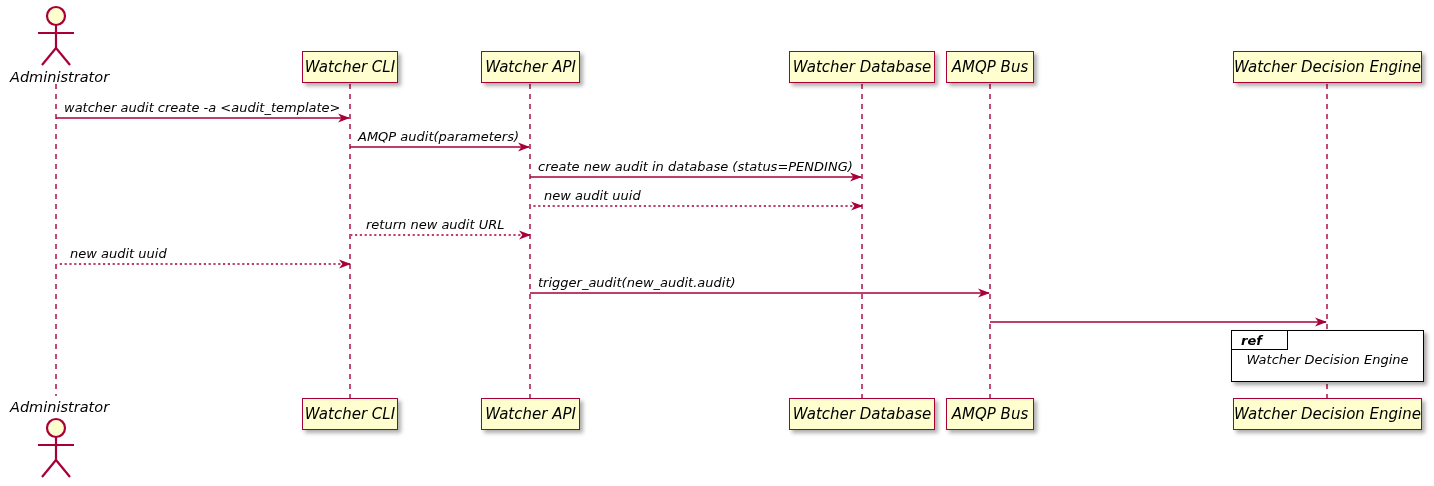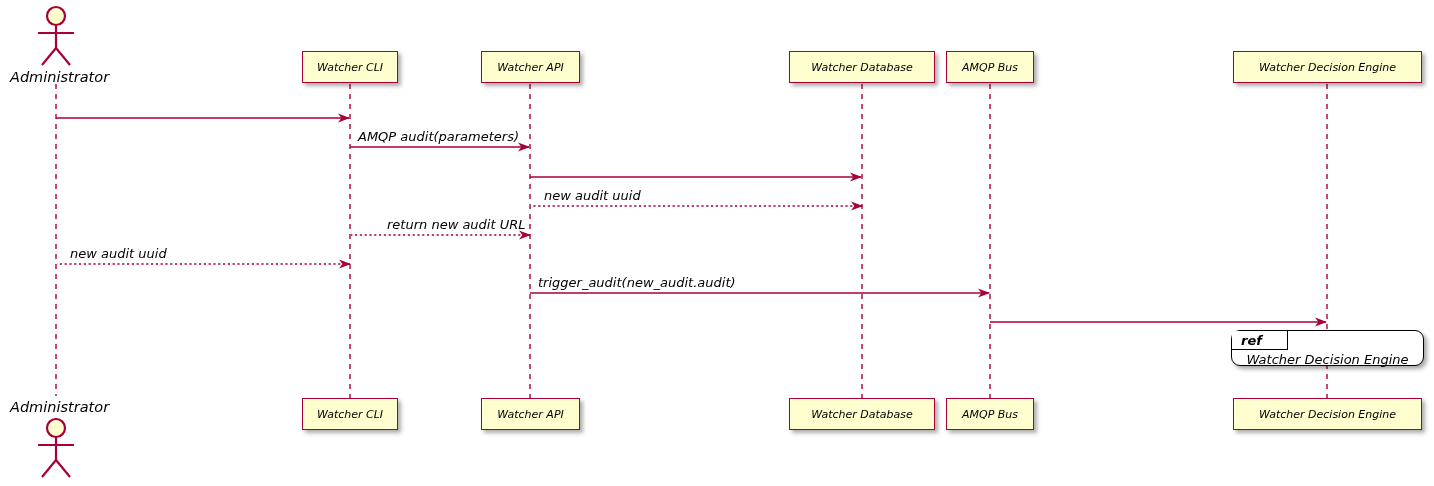--- a/index.html
+++ b/index.html
@@ -27,21 +27,21 @@
   }
   .participant-box {
     position: absolute;
     background: #FEFECE;
     border: 1.5px solid #A80036;
     box-shadow: 3px 3px 4px rgba(0,0,0,0.32);
     box-sizing: border-box;
     display: flex;
     align-items: center;
     justify-content: center;
-    font-size: 11px;
+    font-size: 15px;
     color: #000000;
     white-space: nowrap;
     line-height: 1;
   }
   .actor-label {
     position: absolute;
     font-size: 14.5px;
     color: #000000;
     white-space: nowrap;
     line-height: 1;
@@ -171,27 +171,29 @@
   <div class="participant-box" style="left:789px; top:398px; width:146px; height:32px;">
     <span>Watcher Database</span>
   </div>
   <div class="participant-box" style="left:946px; top:398px; width:88px; height:32px;">
     <span>AMQP Bus</span>
   </div>
   <div class="participant-box" style="left:1233px; top:398px; width:189px; height:32px;">
     <span>Watcher Decision Engine</span>
   </div>
 
+  <div class="msg-label" style="left:64px; top:101px;">watcher audit create -a &lt;audit_template&gt;</div>
   <div class="msg-label" style="left:358px; top:130px;">AMQP audit(parameters)</div>
+  <div class="msg-label" style="left:538px; top:160px;">create new audit in database (status=PENDING)</div>
   <div class="msg-label" style="left:544px; top:189px;">new audit uuid</div>
-  <div class="msg-label" style="left:366px; top:218px;margin-left:21px;">return new audit URL</div>
+  <div class="msg-label" style="left:366px; top:218px;">return new audit URL</div>
   <div class="msg-label" style="left:70px; top:247px;">new audit uuid</div>
   <div class="msg-label" style="left:538px; top:276px;">trigger_audit(new_audit.audit)</div>
 
-  <div class="ref-frame" style="left:1231px; top:330px; width:193px; height:36px;border-radius:9px;">
+  <div class="ref-frame" style="left:1231px; top:330px; width:193px; height:52px;">
     <div class="ref-tab"></div>
     <div class="ref-tab-label">ref</div>
     <div class="ref-body">
       <div>Watcher Decision Engine</div>
     </div>
   </div>
 
 </div>
 
 </body></html>

